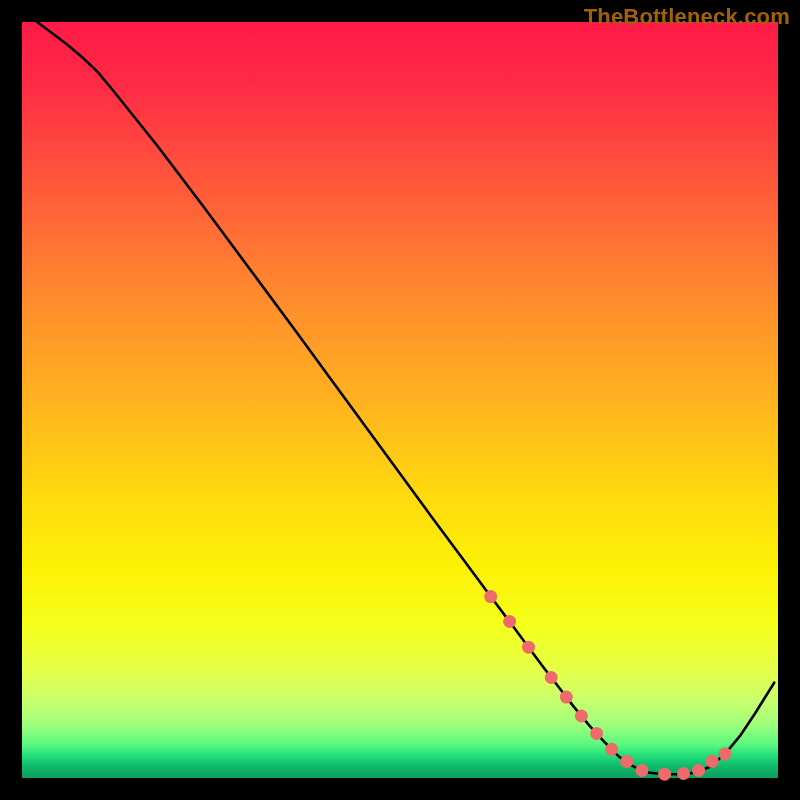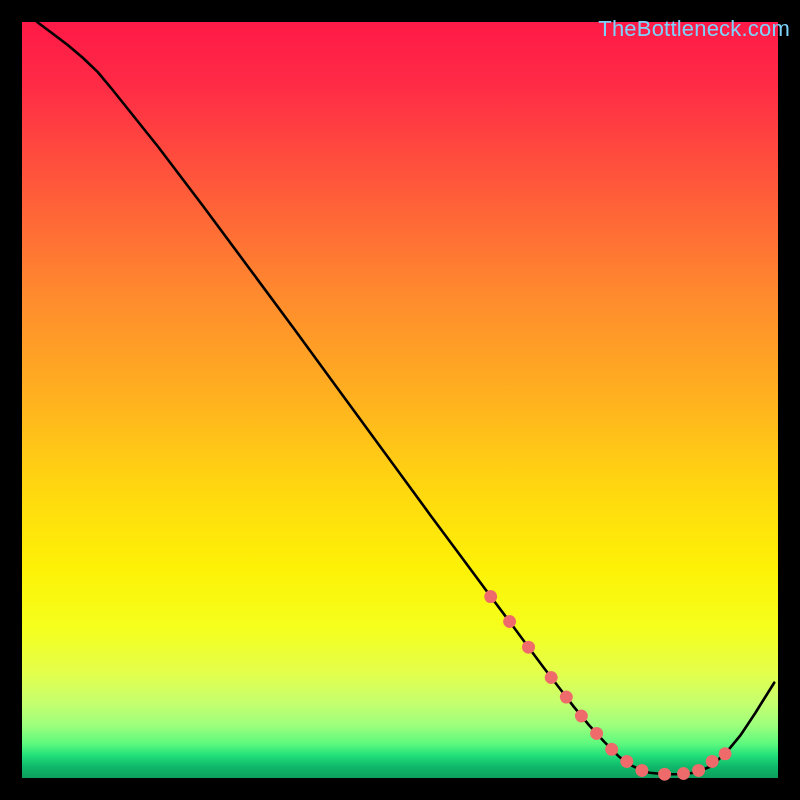--- a/index.html
+++ b/index.html
@@ -12,25 +12,25 @@
     overflow: hidden;
   }
   .frame {
     position: relative;
     width: 800px;
     height: 800px;
     background: #000;
   }
   .watermark {
     position: absolute;
-    top: 16px;
+    top: 4px;
     right: 10px;
-    color: #7dd3fc;
+    color: #a16207;
     font-size: 22px;
-    font-weight: 400;
+    font-weight: 700;
     letter-spacing: 0.2px;
     z-index: 50;
   }
   .plot-outer {
     position: absolute;
     left: 22px;
     top: 22px;
     width: 756px;
     height: 756px;
     background: #000;

